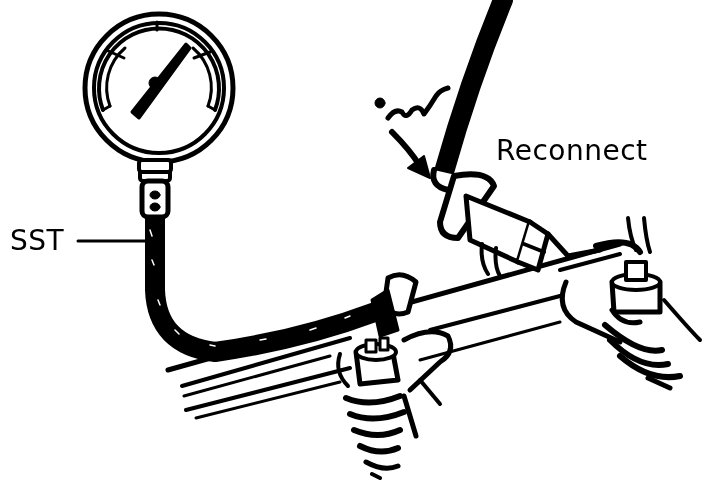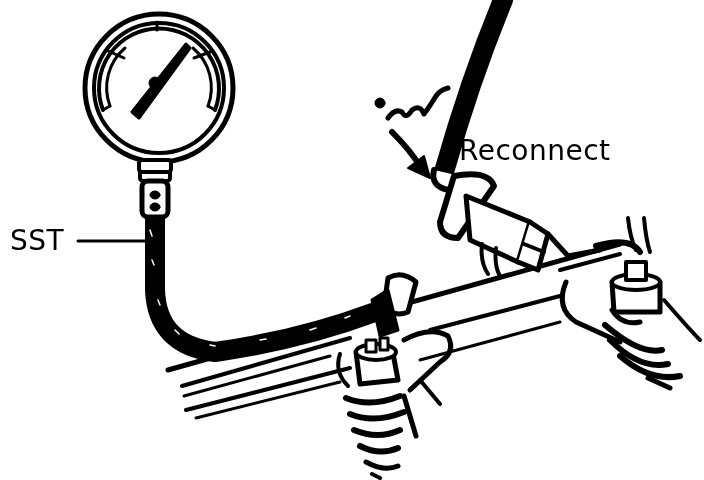--- a/index.html
+++ b/index.html
@@ -1,21 +1,21 @@
 <!DOCTYPE html>
 <html><head>
 <meta charset="utf-8">
 <style>
   html, body { margin: 0; padding: 0; background: #ffffff; }
   body { width: 704px; height: 480px; overflow: hidden; position: relative;
          font-family: "DejaVu Sans", "Liberation Sans", sans-serif; }
   #diagram { position: absolute; left: 0; top: 0; width: 704px; height: 480px; }
   .label { position: absolute; color: #000; font-weight: 400; letter-spacing: 0.5px; }
   #lbl-sst { left: 10px; top: 224px; font-size: 28px; text-align: center; }
-  #lbl-reconnect { left: 459px; top: 134px; font-size: 28px; }
+  #lbl-reconnect { left: 496px; top: 134px; font-size: 28px; }
 </style>
 </head>
 <body>
 
 <svg id="diagram" viewBox="0 0 704 480" xmlns="http://www.w3.org/2000/svg" fill="none" stroke="#000" stroke-linecap="round" stroke-linejoin="round">
 
   <g>
     <path d="M168 370 L620 244" stroke-width="5"></path>
     <path d="M182 386 L350 338" stroke-width="4"></path>
     <path d="M186 410 L350 368" stroke-width="4"></path>

